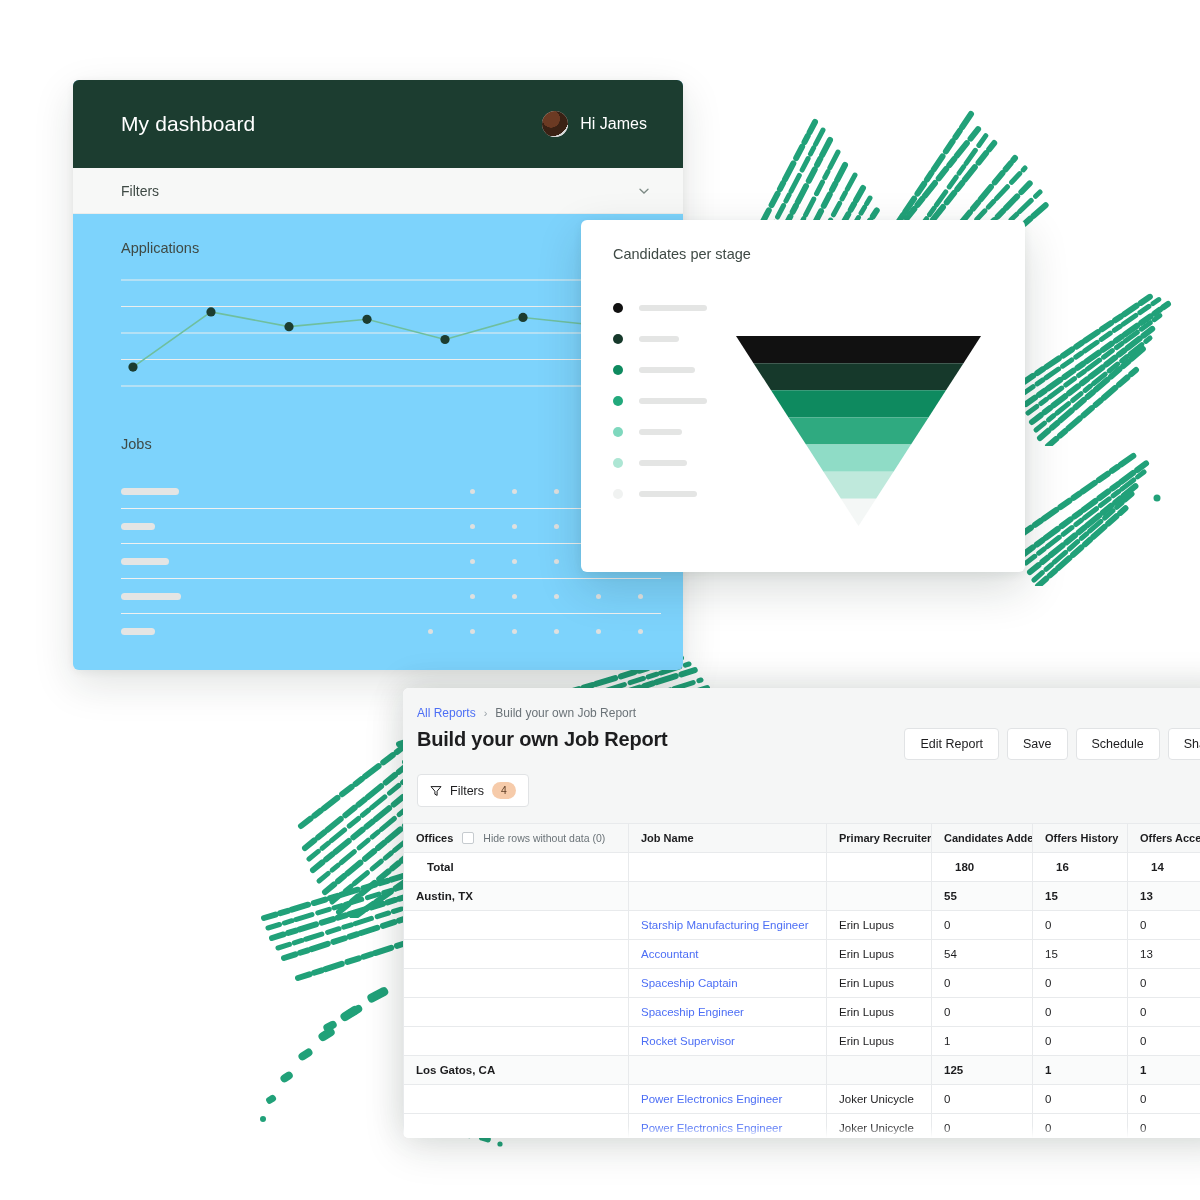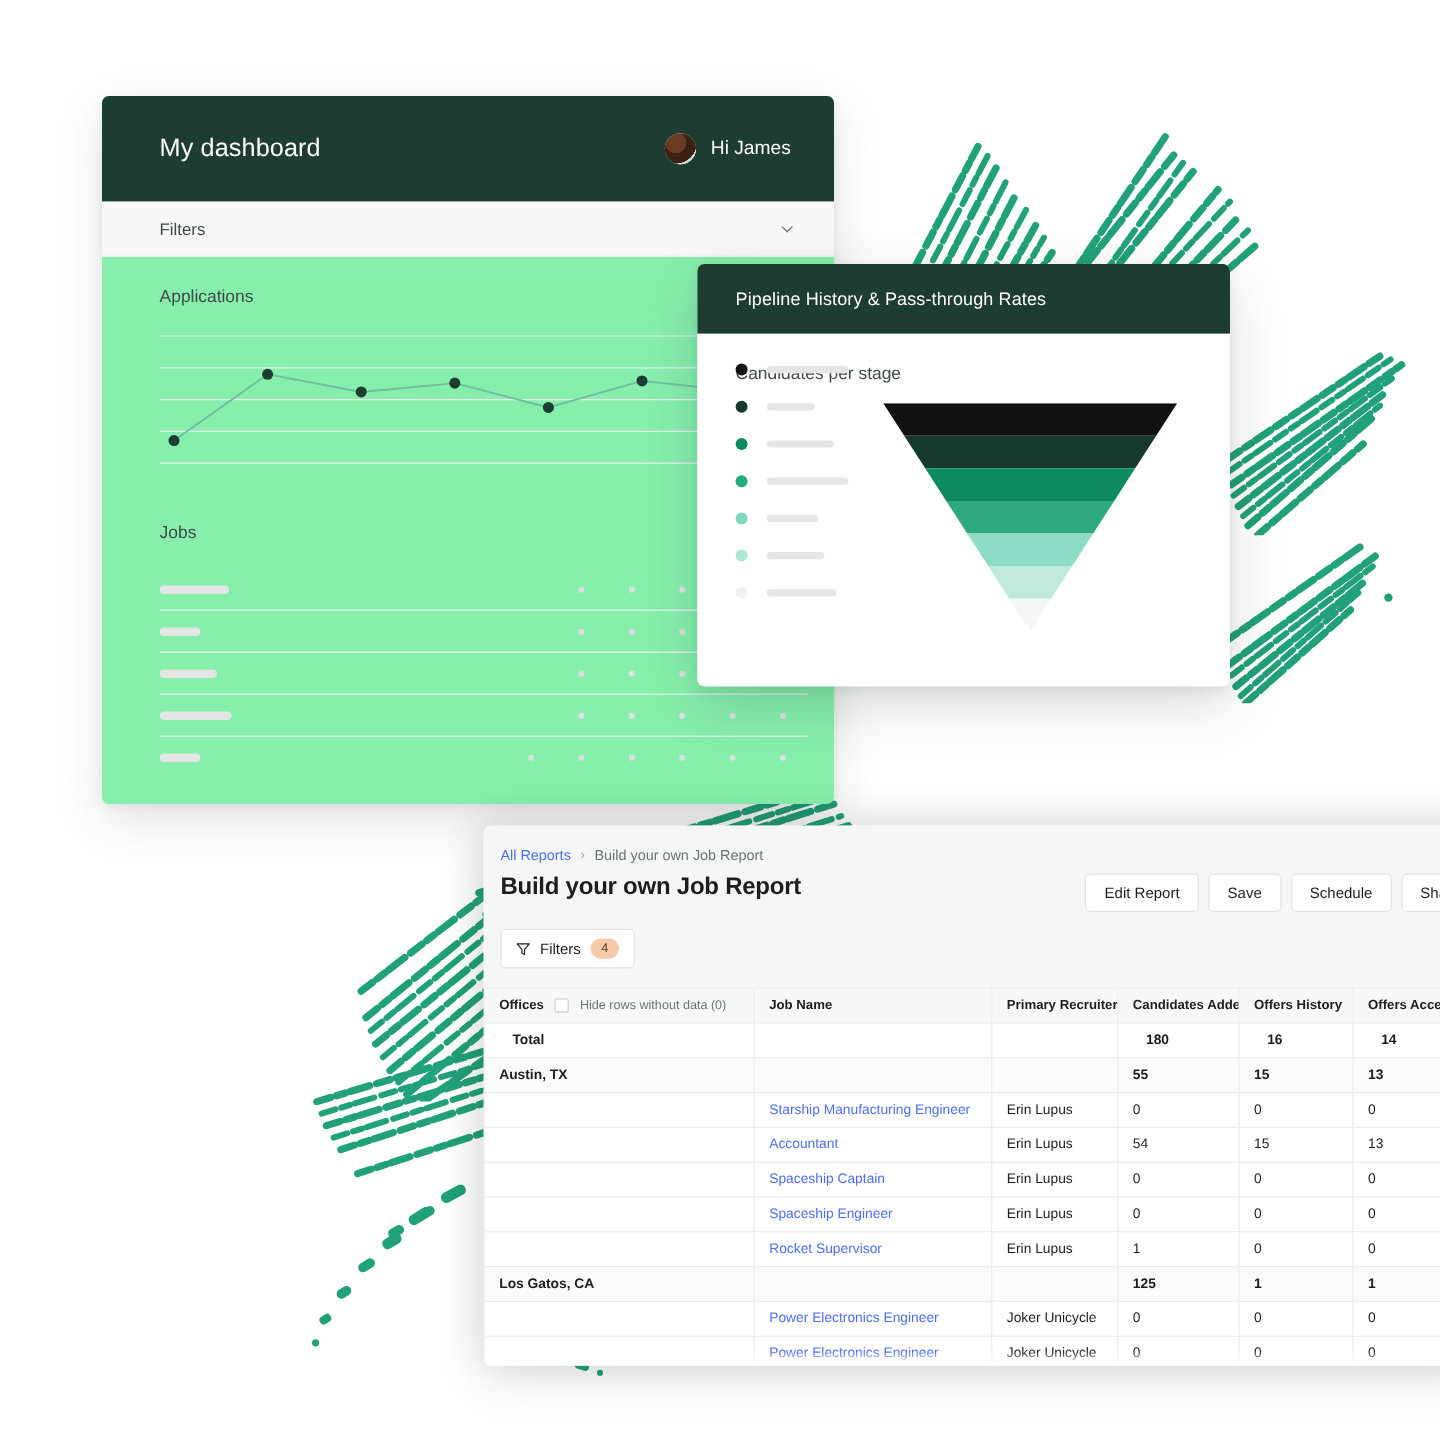--- a/index.html
+++ b/index.html
@@ -11,22 +11,22 @@
     -webkit-font-smoothing:antialiased;
   }
   .stage{position:absolute;inset:0;}
 
   
   .leaves{position:absolute;inset:0;pointer-events:none;}
   .leaf{position:absolute;transform-origin:center;}
 
   
   #dash{
-    position:absolute;left:85px;top:80px;width:610px;height:590px;
-    background:#86efac;border-radius:6px;
+    position:absolute;left:73px;top:80px;width:610px;height:590px;
+    background:#7dd3fc;border-radius:6px;
     box-shadow:0 14px 40px rgba(20,40,32,.13), 0 2px 8px rgba(20,40,32,.06);
     overflow:hidden;
   }
   #dash .topbar{
     height:88px;background:#1C3D30;display:flex;align-items:center;
     justify-content:space-between;padding:0 36px 0 48px;box-sizing:border-box;
   }
   #dash .topbar h1{
     margin:0;color:#ffffff;font-size:21px;font-weight:400;letter-spacing:.1px;
   }
@@ -431,23 +431,20 @@
             </div>
             <div class="skel-dotcell">
               <div class="skel-dot"></div>
             </div>
           </div>
         </div>
     </div>
   </div>
 
   <div id="pipe">
-    <div class="phead">
-      <h2>Pipeline History &amp; Pass-through Rates</h2>
-    </div>
     <div class="pbody">
       <p class="psub">Candidates per stage</p>
     </div>
     <div class="legend" id="legend">
         <div class="legrow">
           <span class="legdot" style="background: rgb(17, 17, 17);"></span>
           <span class="leglabel" style="width: 68px;"></span>
         </div>
         <div class="legrow">
           <span class="legdot" style="background: rgb(22, 57, 43);"></span>

